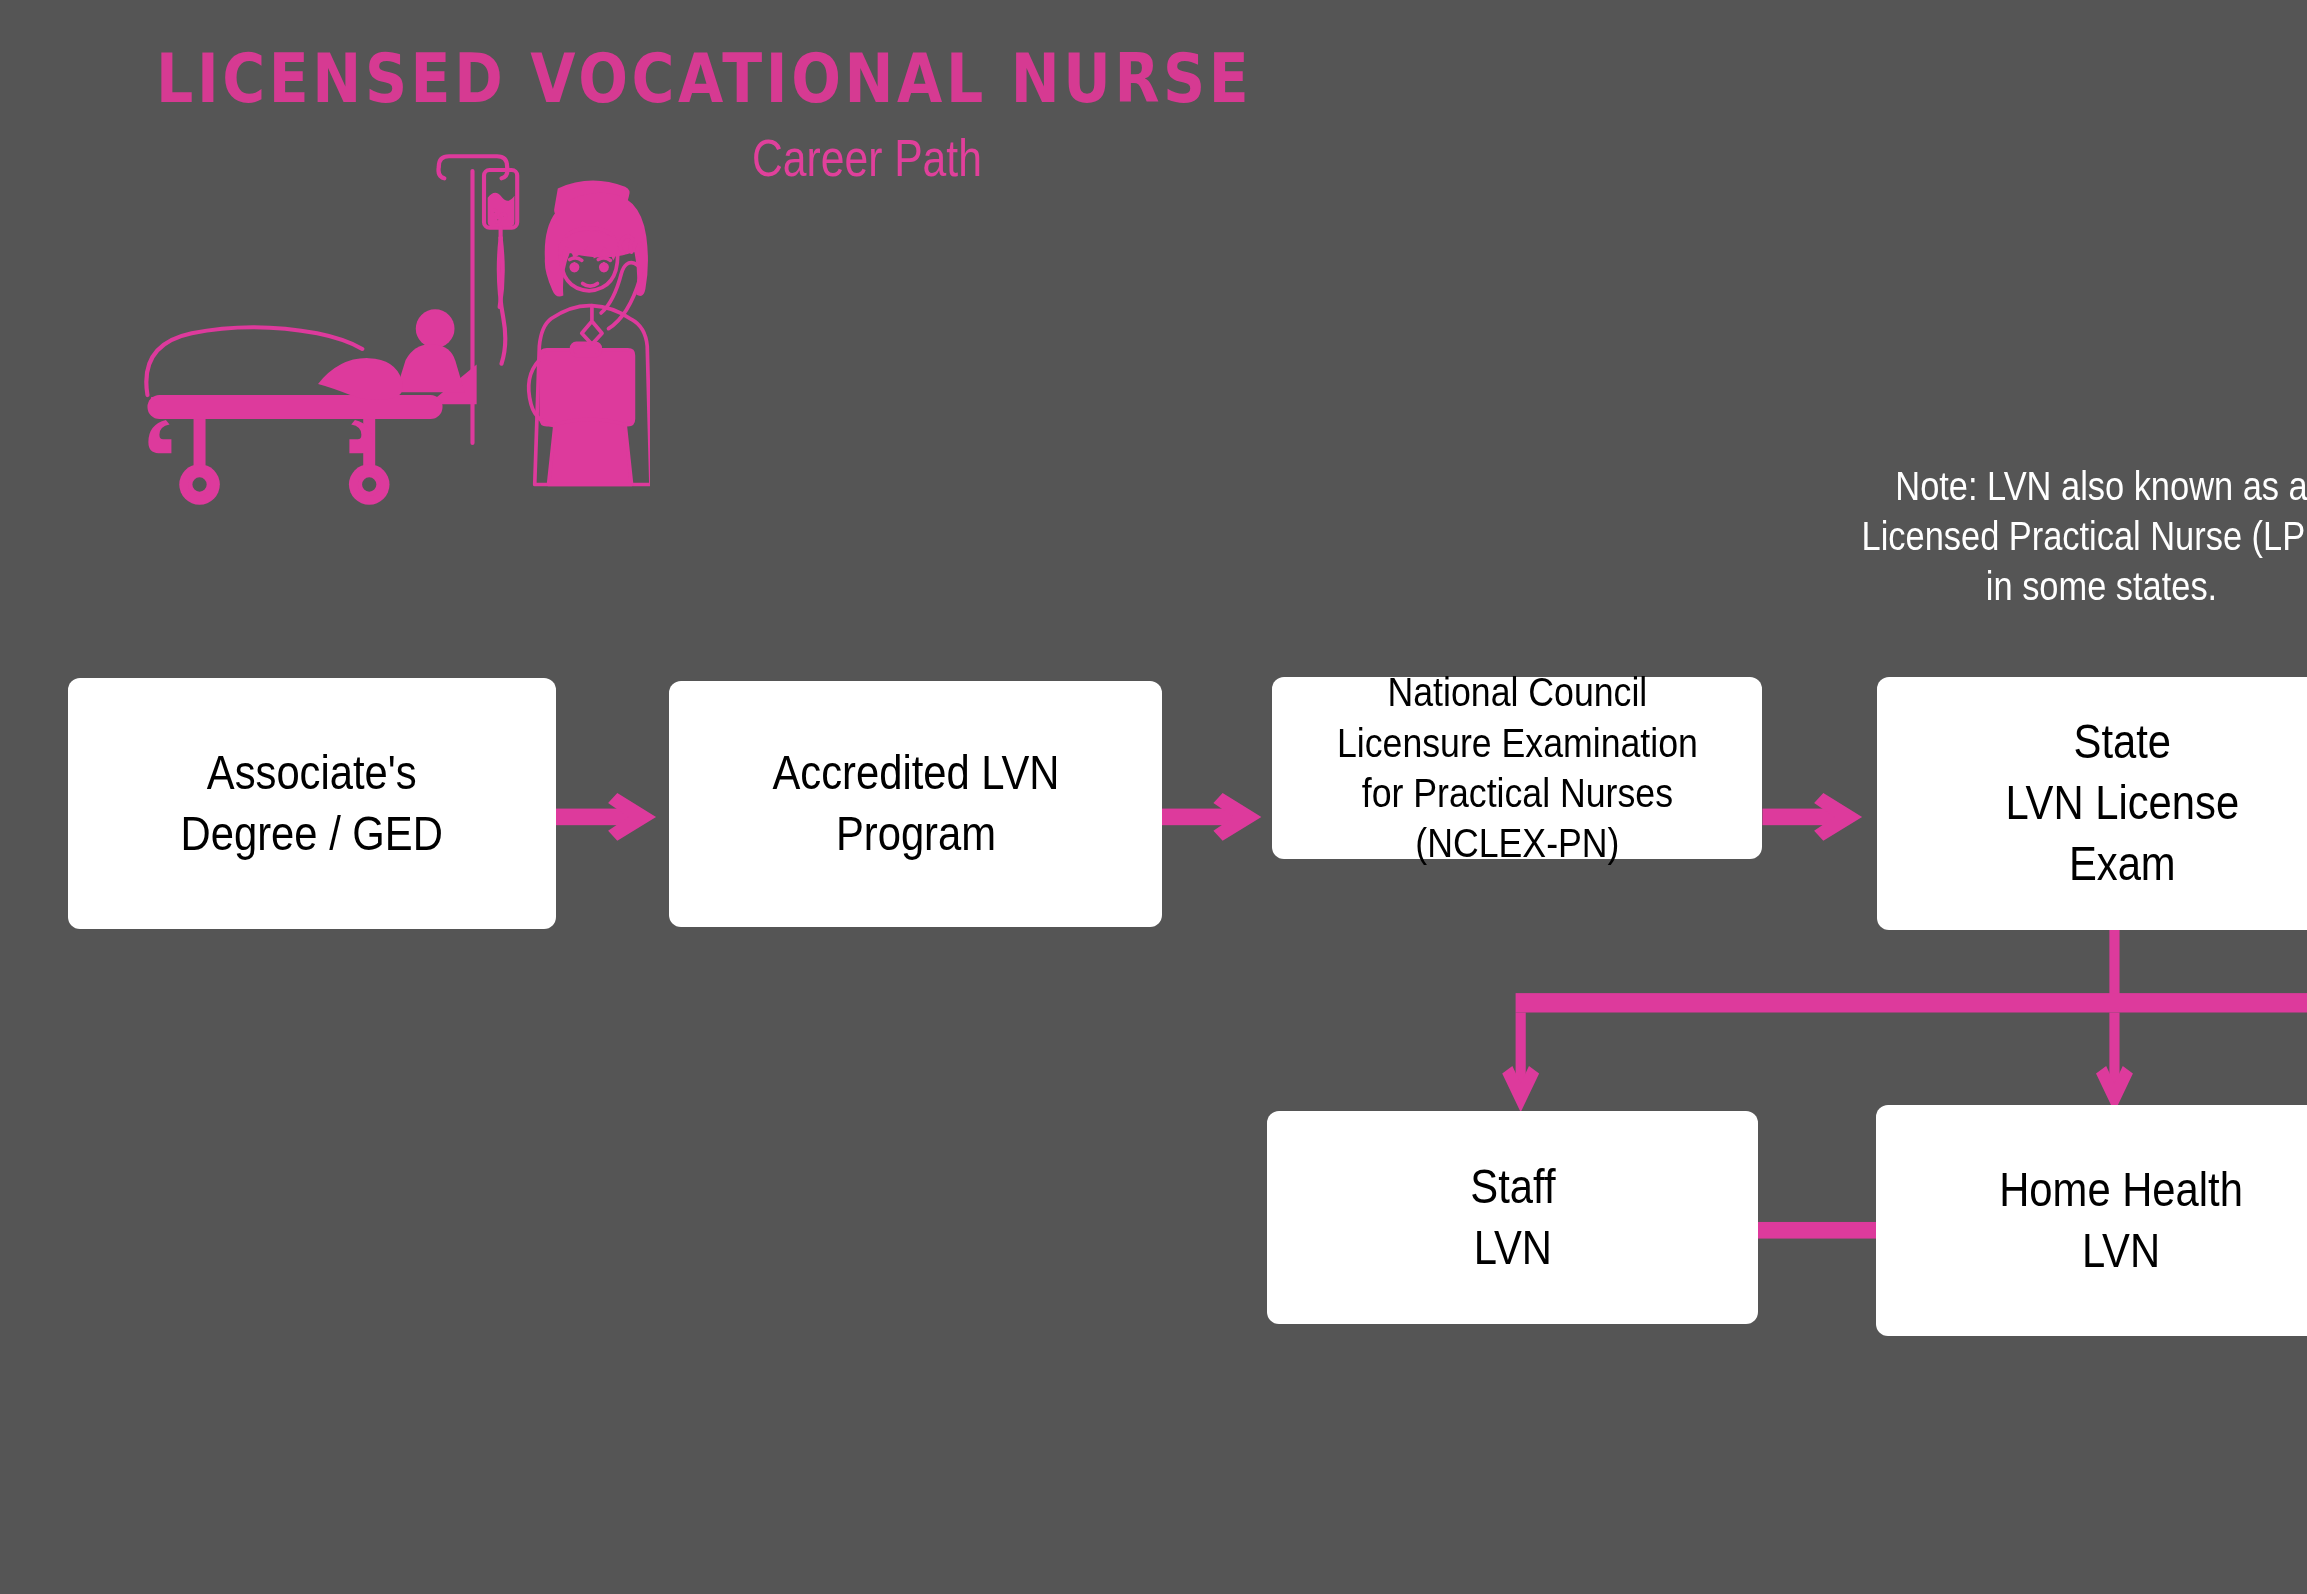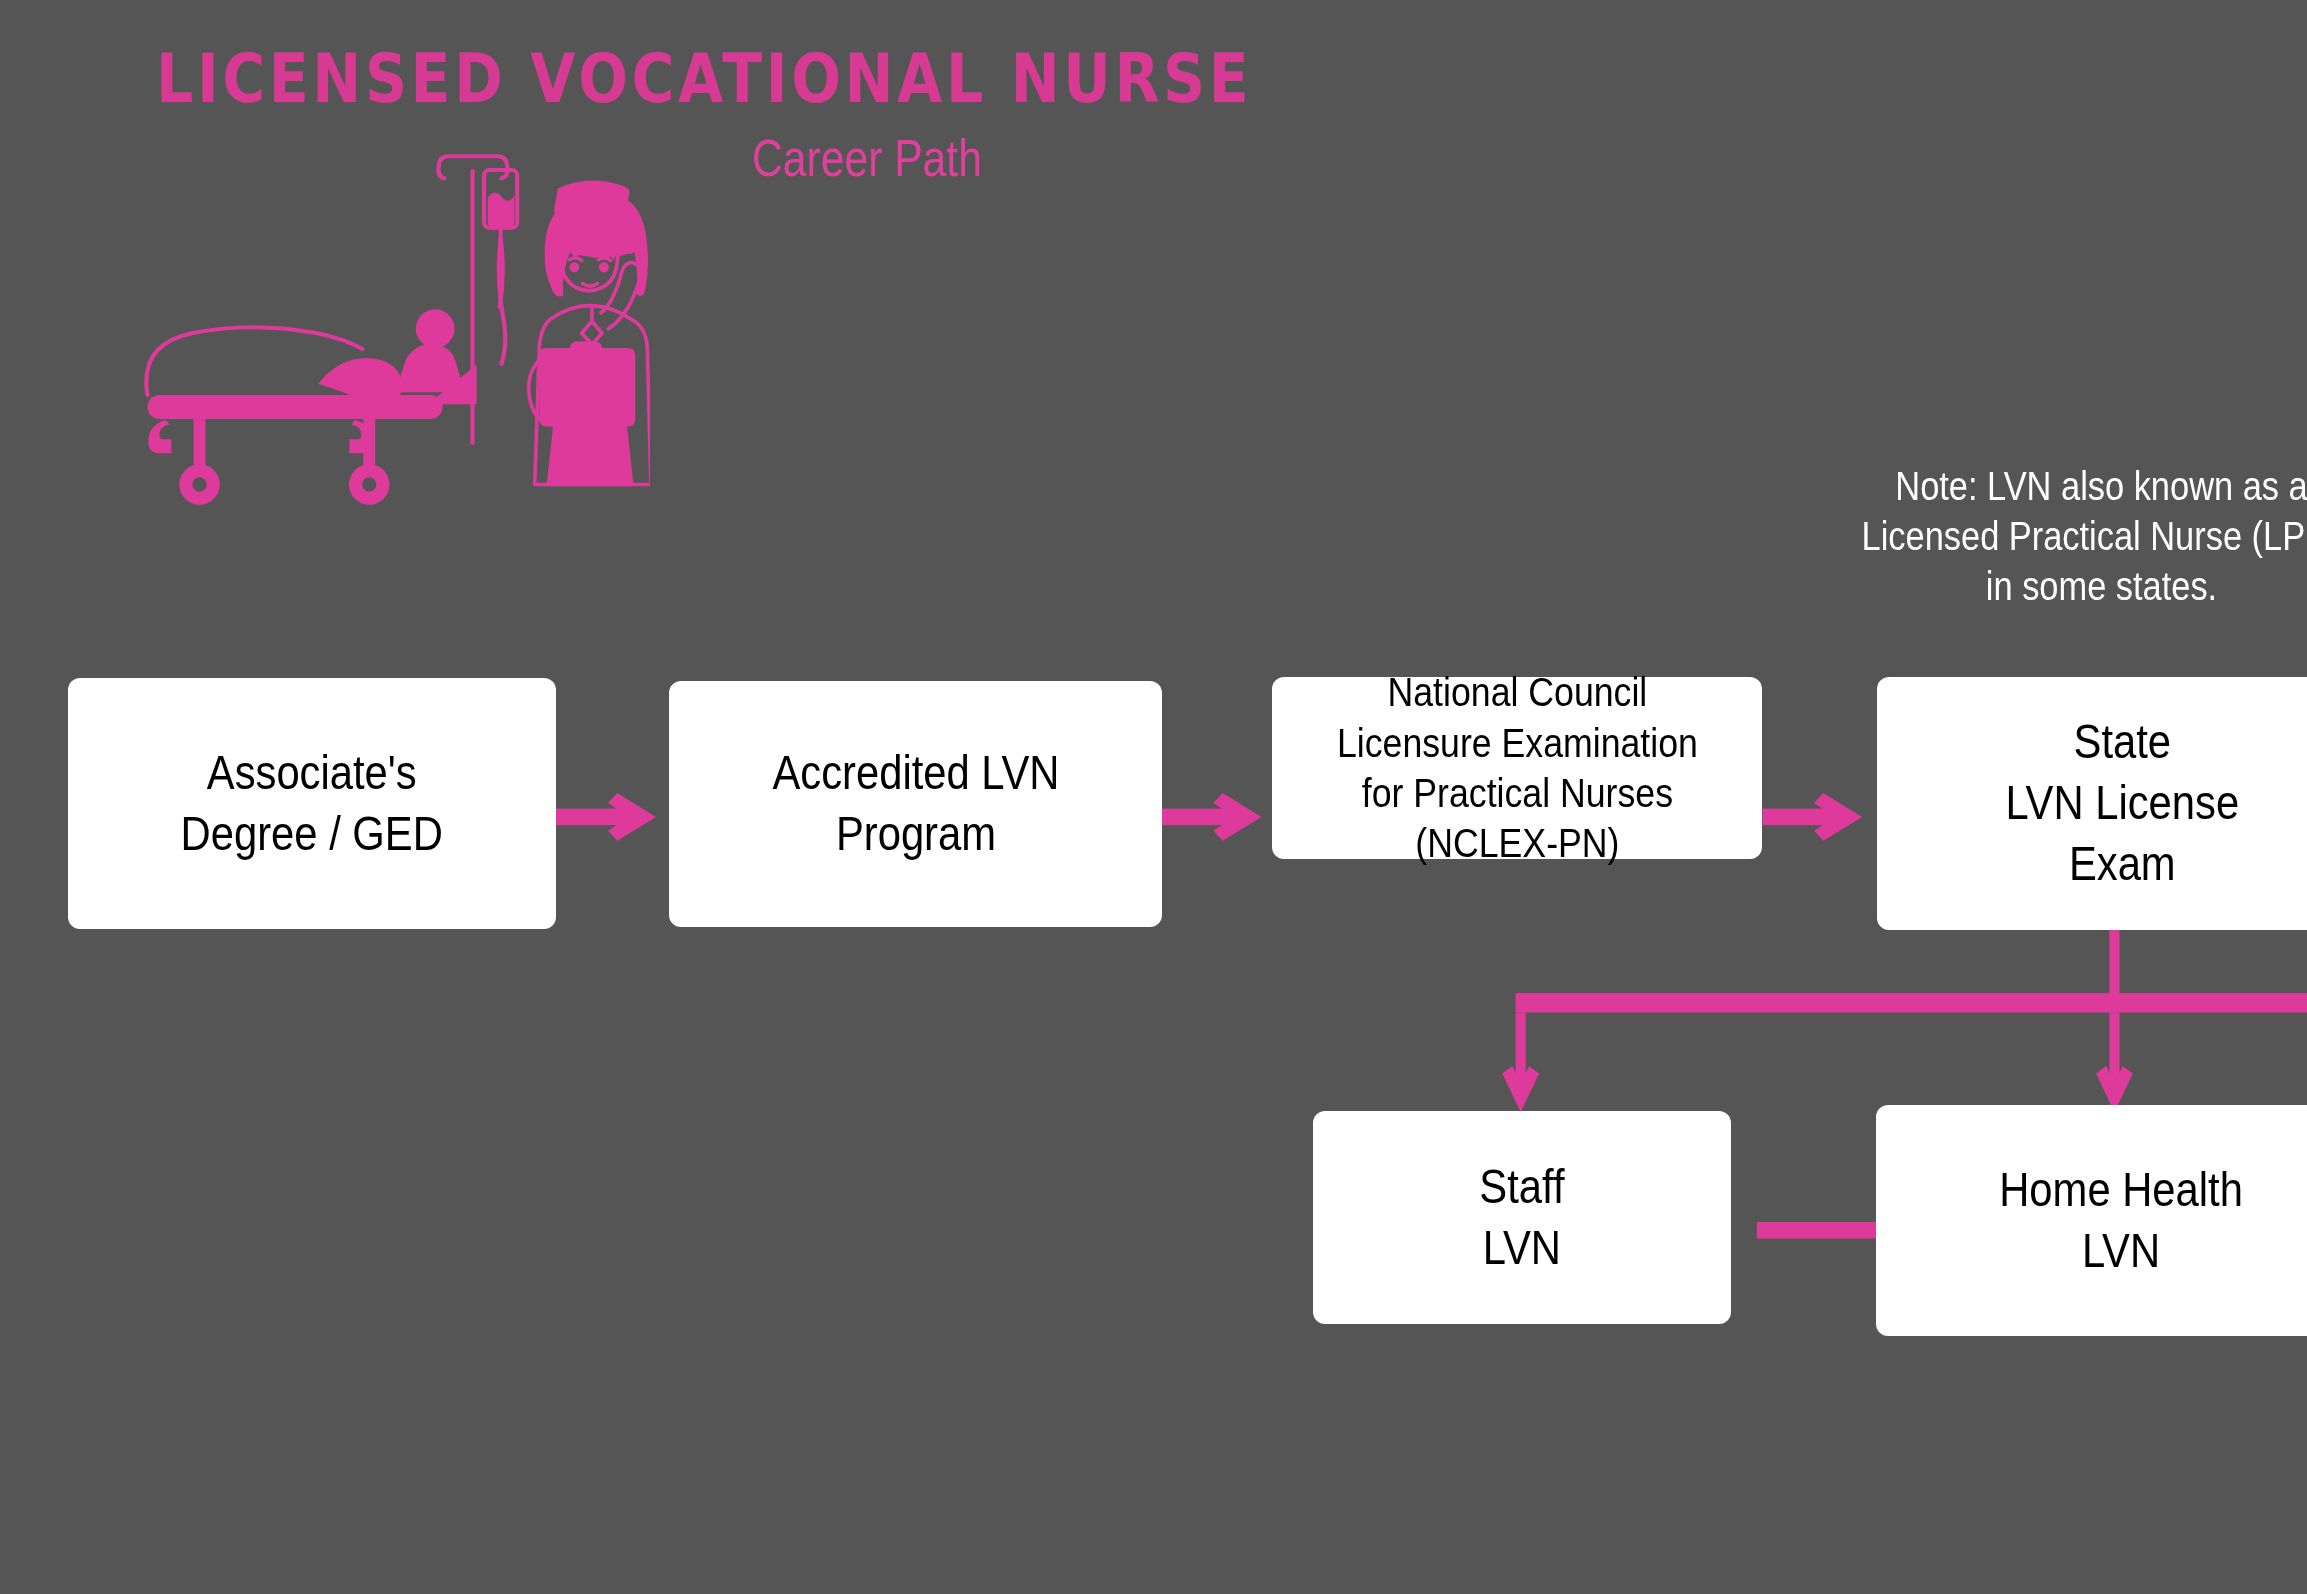--- a/index.html
+++ b/index.html
@@ -204,21 +204,21 @@
 for Practical Nurses
 (NCLEX-PN)</span>
   </div>
 
   <div class="node big" style="left:1877px; top:677px; width:490px; height:253px;">
     <span class="lbl">State
 LVN License
 Exam</span>
   </div>
 
-  <div class="node big" style="left:1313px; top:1111px; width:418px; height:213px;">
+  <div class="node big" style="left:1267px; top:1111px; width:491px; height:213px;">
     <span class="lbl">Staff
 LVN</span>
   </div>
 
   <div class="node big" style="left:1876px; top:1105px; width:490px; height:231px;">
     <span class="lbl">Home Health
 LVN</span>
   </div>
 
 </div>

